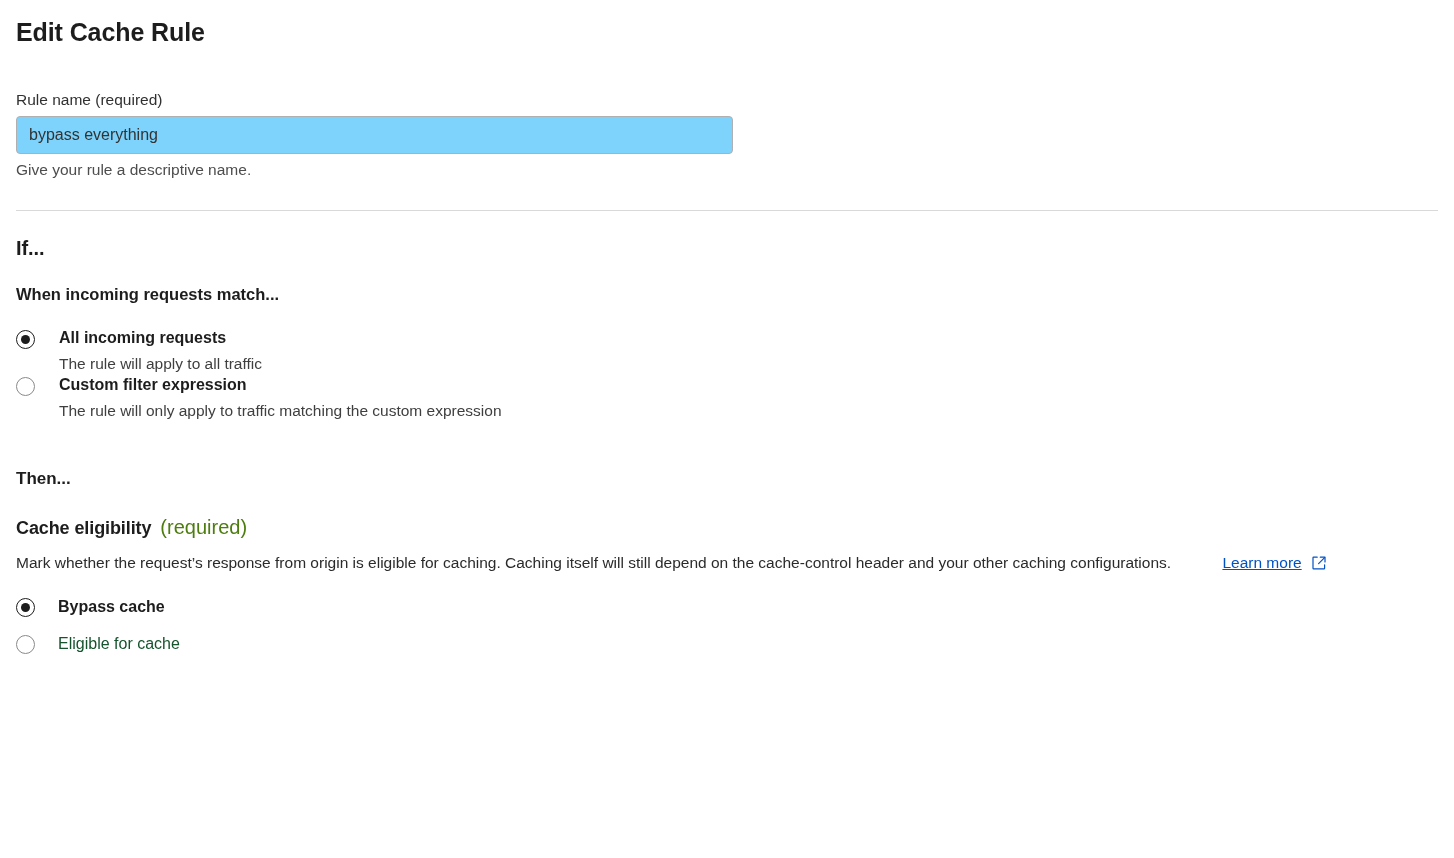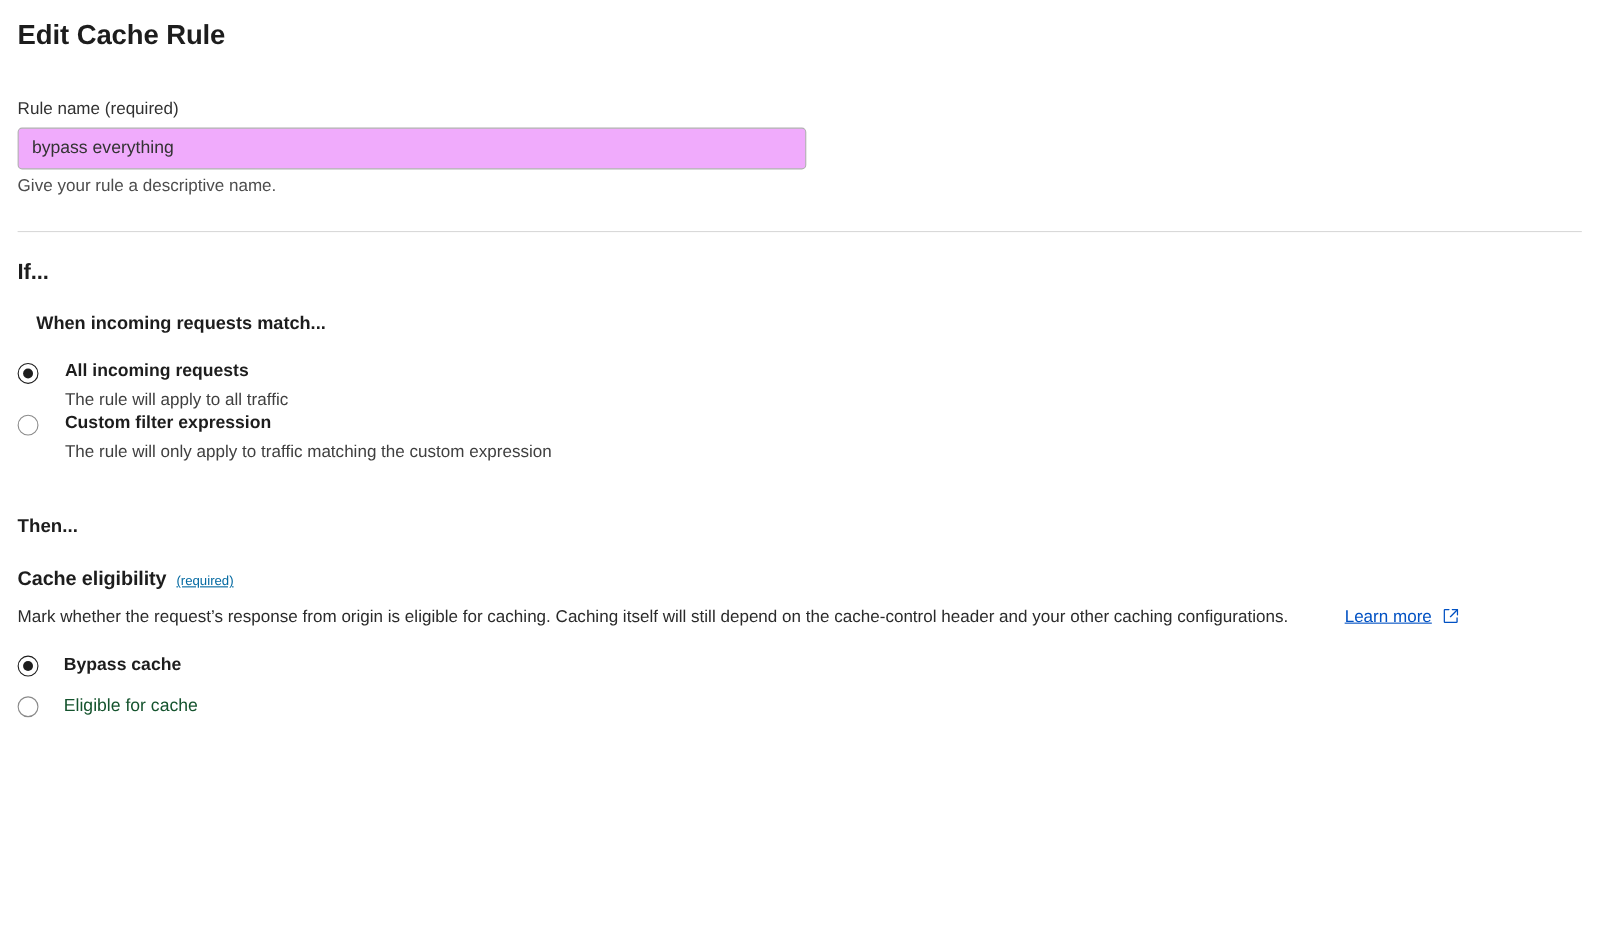--- a/index.html
+++ b/index.html
@@ -34,21 +34,21 @@
   }
   .text-input {
     width: 717px;
     height: 38px;
     border: 1px solid #b0b0b0;
     border-radius: 4px;
     padding: 0 12px;
     font-size: 16px;
     font-family: "Liberation Sans", sans-serif;
     color: #333;
-    background: #f0abfc;
+    background: #7dd3fc;
     display: block;
   }
   .help-text {
     font-size: 15.5px;
     color: #4d4d4d;
     margin-top: 7px;
   }
   .divider {
     border: 0;
     border-top: 1px solid #d9d9d9;
@@ -59,21 +59,21 @@
     font-size: 20px;
     font-weight: bold;
     color: #1d1d1d;
     margin: 26px 0 0 0;
     letter-spacing: -0.1px;
   }
   .subsection-heading {
     font-size: 16.5px;
     font-weight: bold;
     color: #1d1d1d;
-    margin: 25px 0 0 17px;
+    margin: 25px 0 0 0;
   }
   .radio-group {
     margin-top: 24px;
   }
   .radio-row {
     display: flex;
     align-items: flex-start;
   }
   .radio-row:last-child { margin-bottom: 0; }
   .radio {
@@ -128,24 +128,23 @@
     display: flex;
     align-items: baseline;
   }
   .cache-elig-title {
     font-size: 18px;
     font-weight: bold;
     color: #1d1d1d;
     letter-spacing: -0.1px;
   }
   .cache-elig-required {
-    font-size: 12px;
-    color: #0369a1;
+    font-size: 20px;
+    color: #4d7c0f;
     margin-left: 9px;
-    text-decoration: underline;
   }
   .paragraph {
     font-size: 15.5px;
     color: #2b2b2b;
     line-height: 1.52;
     margin: 12px 0 0 0;
     max-width: 1420px;
   }
   .link {
     color: #0051c3;

